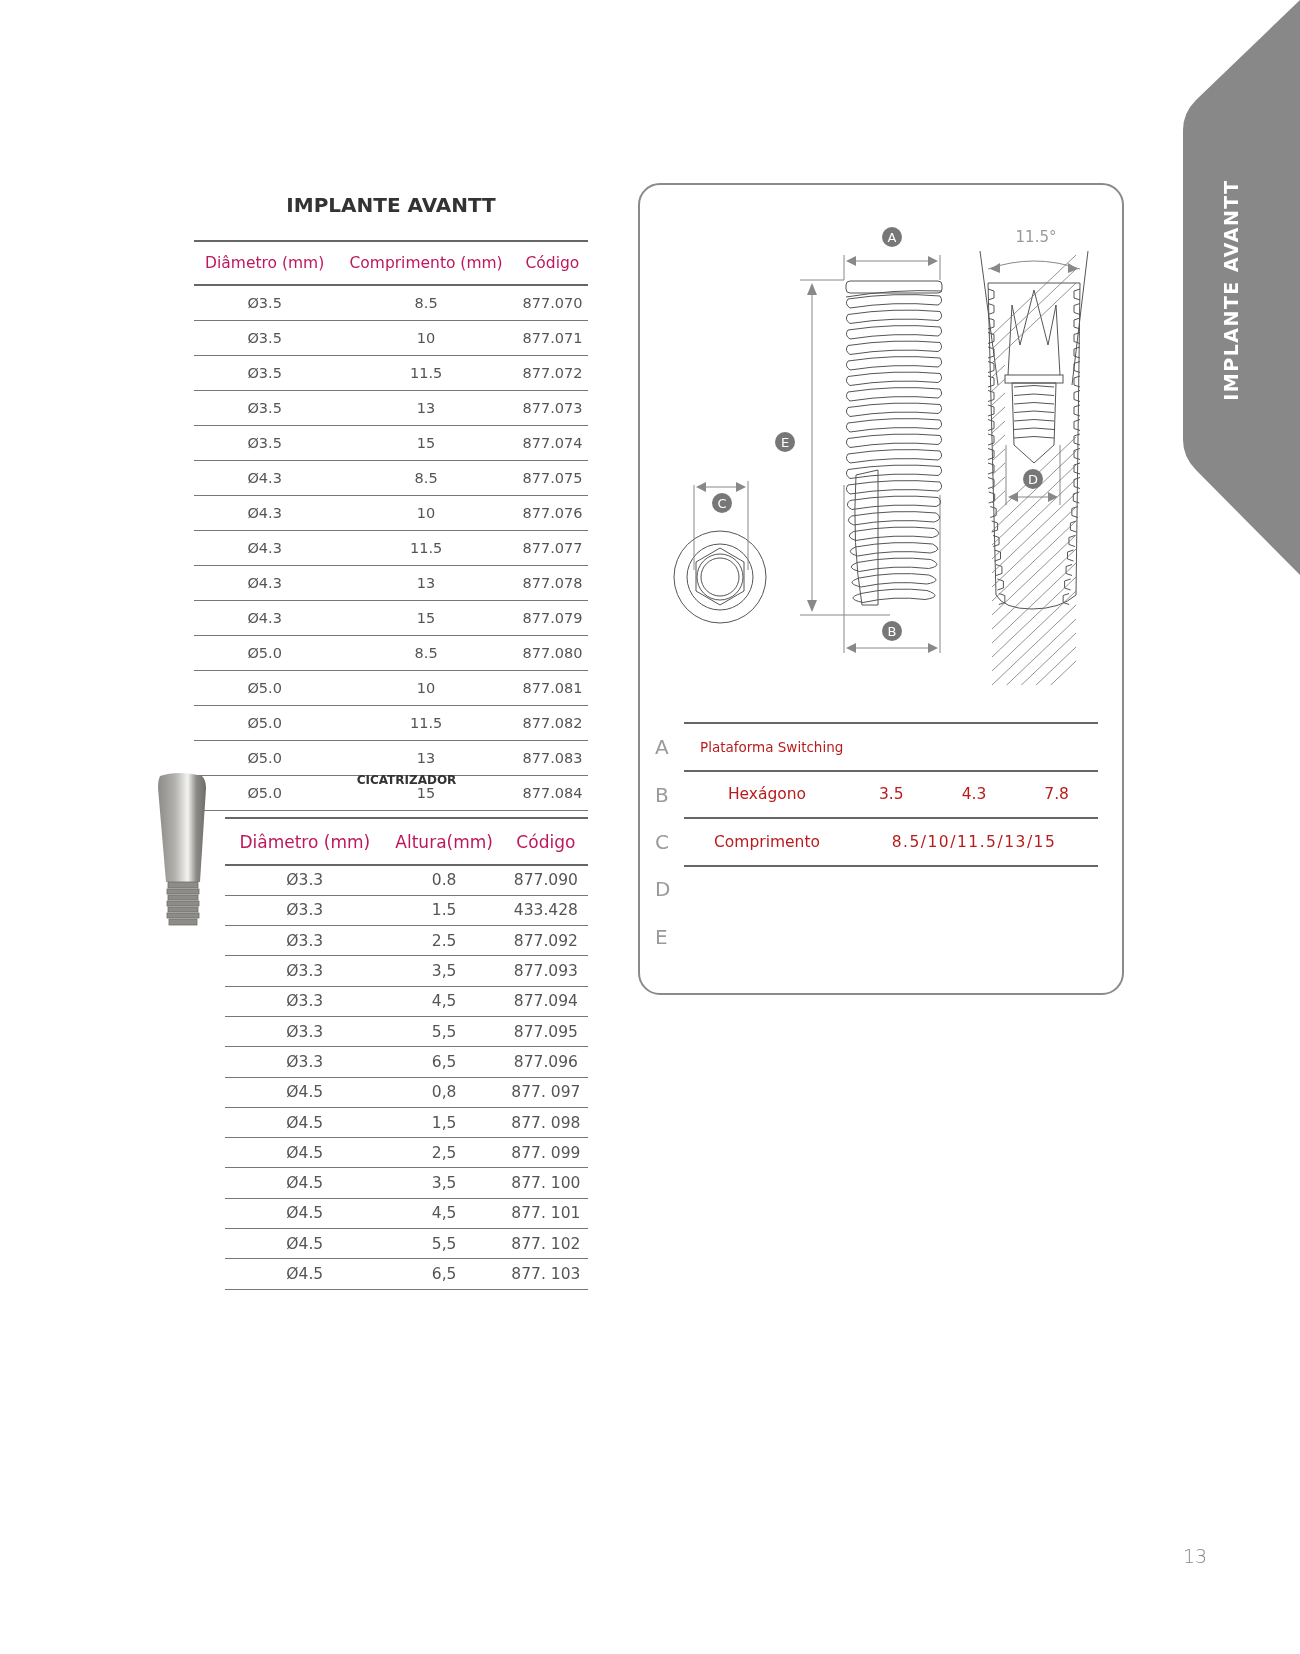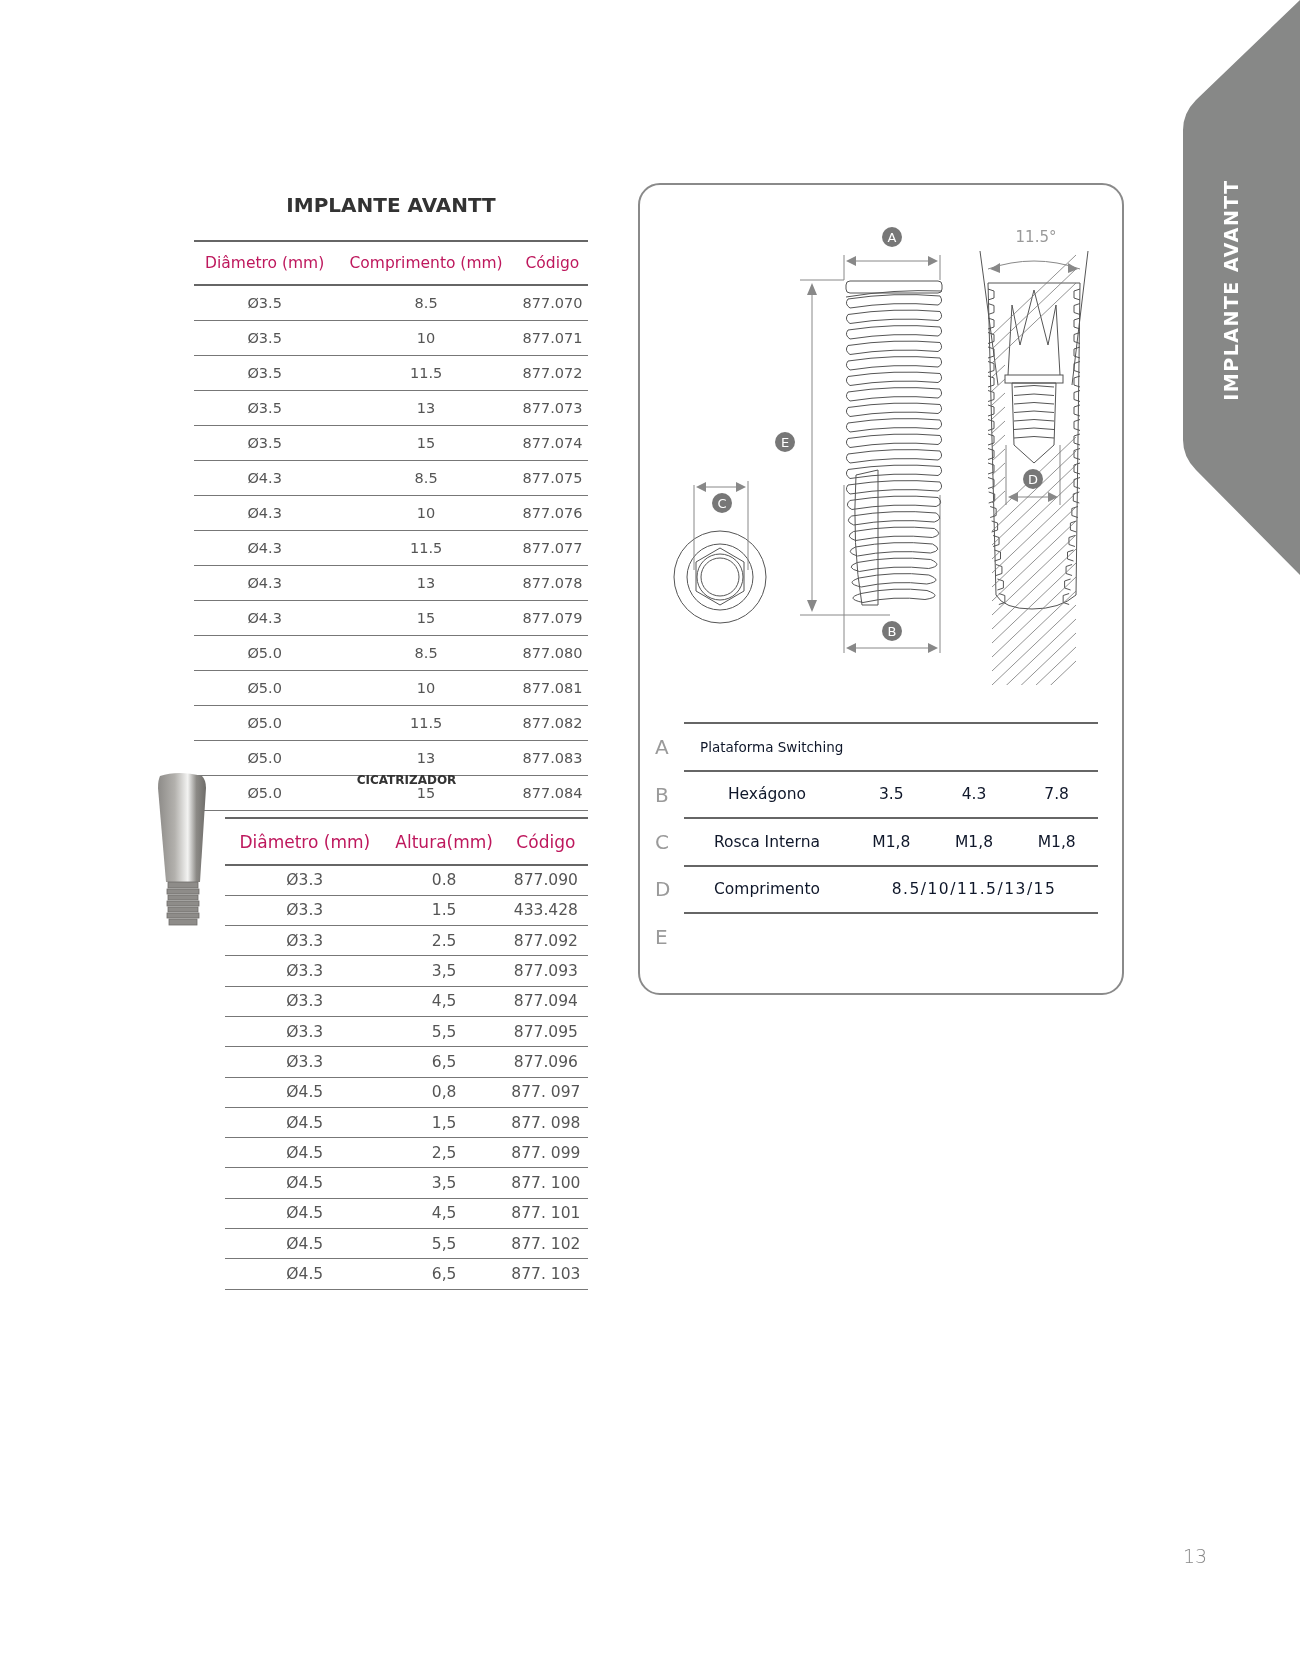--- a/index.html
+++ b/index.html
@@ -36,21 +36,21 @@
 
   .diagram-box {
     position: absolute; left: 638px; top: 183px; width: 486px; height: 812px;
     border: 2px solid #8a8a8a; border-radius: 22px;
   }
   .diagram-svg { position: absolute; left: 640px; top: 185px; }
 
   .letters { position: absolute; left: 655px; font-family: "DejaVu Sans", sans-serif; color: #9a9a9a; font-size: 20px; }
   .letters div { position: absolute; left: 0; }
 
-  #features-table { left: 684px; top: 722px; width: 414px; font-size: 15.5px; color: #0f172a; }
+  #features-table { left: 684px; top: 722px; width: 414px; font-size: 15.5px; color: #b91c1c; }
   #features-table tr { border-top: 2.5px solid #666; }
   #features-table tr:last-child { border-bottom: 2.5px solid #666; }
   #features-table td { height: 47.5px; }
   #features-table td.feat-label { width: 166px; }
   #features-table td.feat-label.small { text-align: left; padding-left: 16px; font-size: 13.5px; }
 
   .page-number {
     position: absolute; left: 1183px; top: 1545px; font-family: "DejaVu Sans", sans-serif;
     color: #888; font-size: 19px; font-weight: 300;
   }
@@ -474,25 +474,19 @@
     <tr>
       <td class="feat-label small" colspan="4">Plataforma Switching</td>
     </tr>
     <tr>
       <td class="feat-label">Hexágono</td>
       <td>3.5</td>
       <td>4.3</td>
       <td>7.8</td>
     </tr>
     <tr>
-      <td class="feat-label">Rosca Interna</td>
-      <td>M1,8</td>
-      <td>M1,8</td>
-      <td>M1,8</td>
-    </tr>
-    <tr>
       <td class="feat-label">Comprimento</td>
       <td colspan="3" style="letter-spacing:1.5px;">8.5/10/11.5/13/15</td>
     </tr>
   </tbody>
 </table>
 
 <div class="page-number">13</div>
 
 </body></html>

